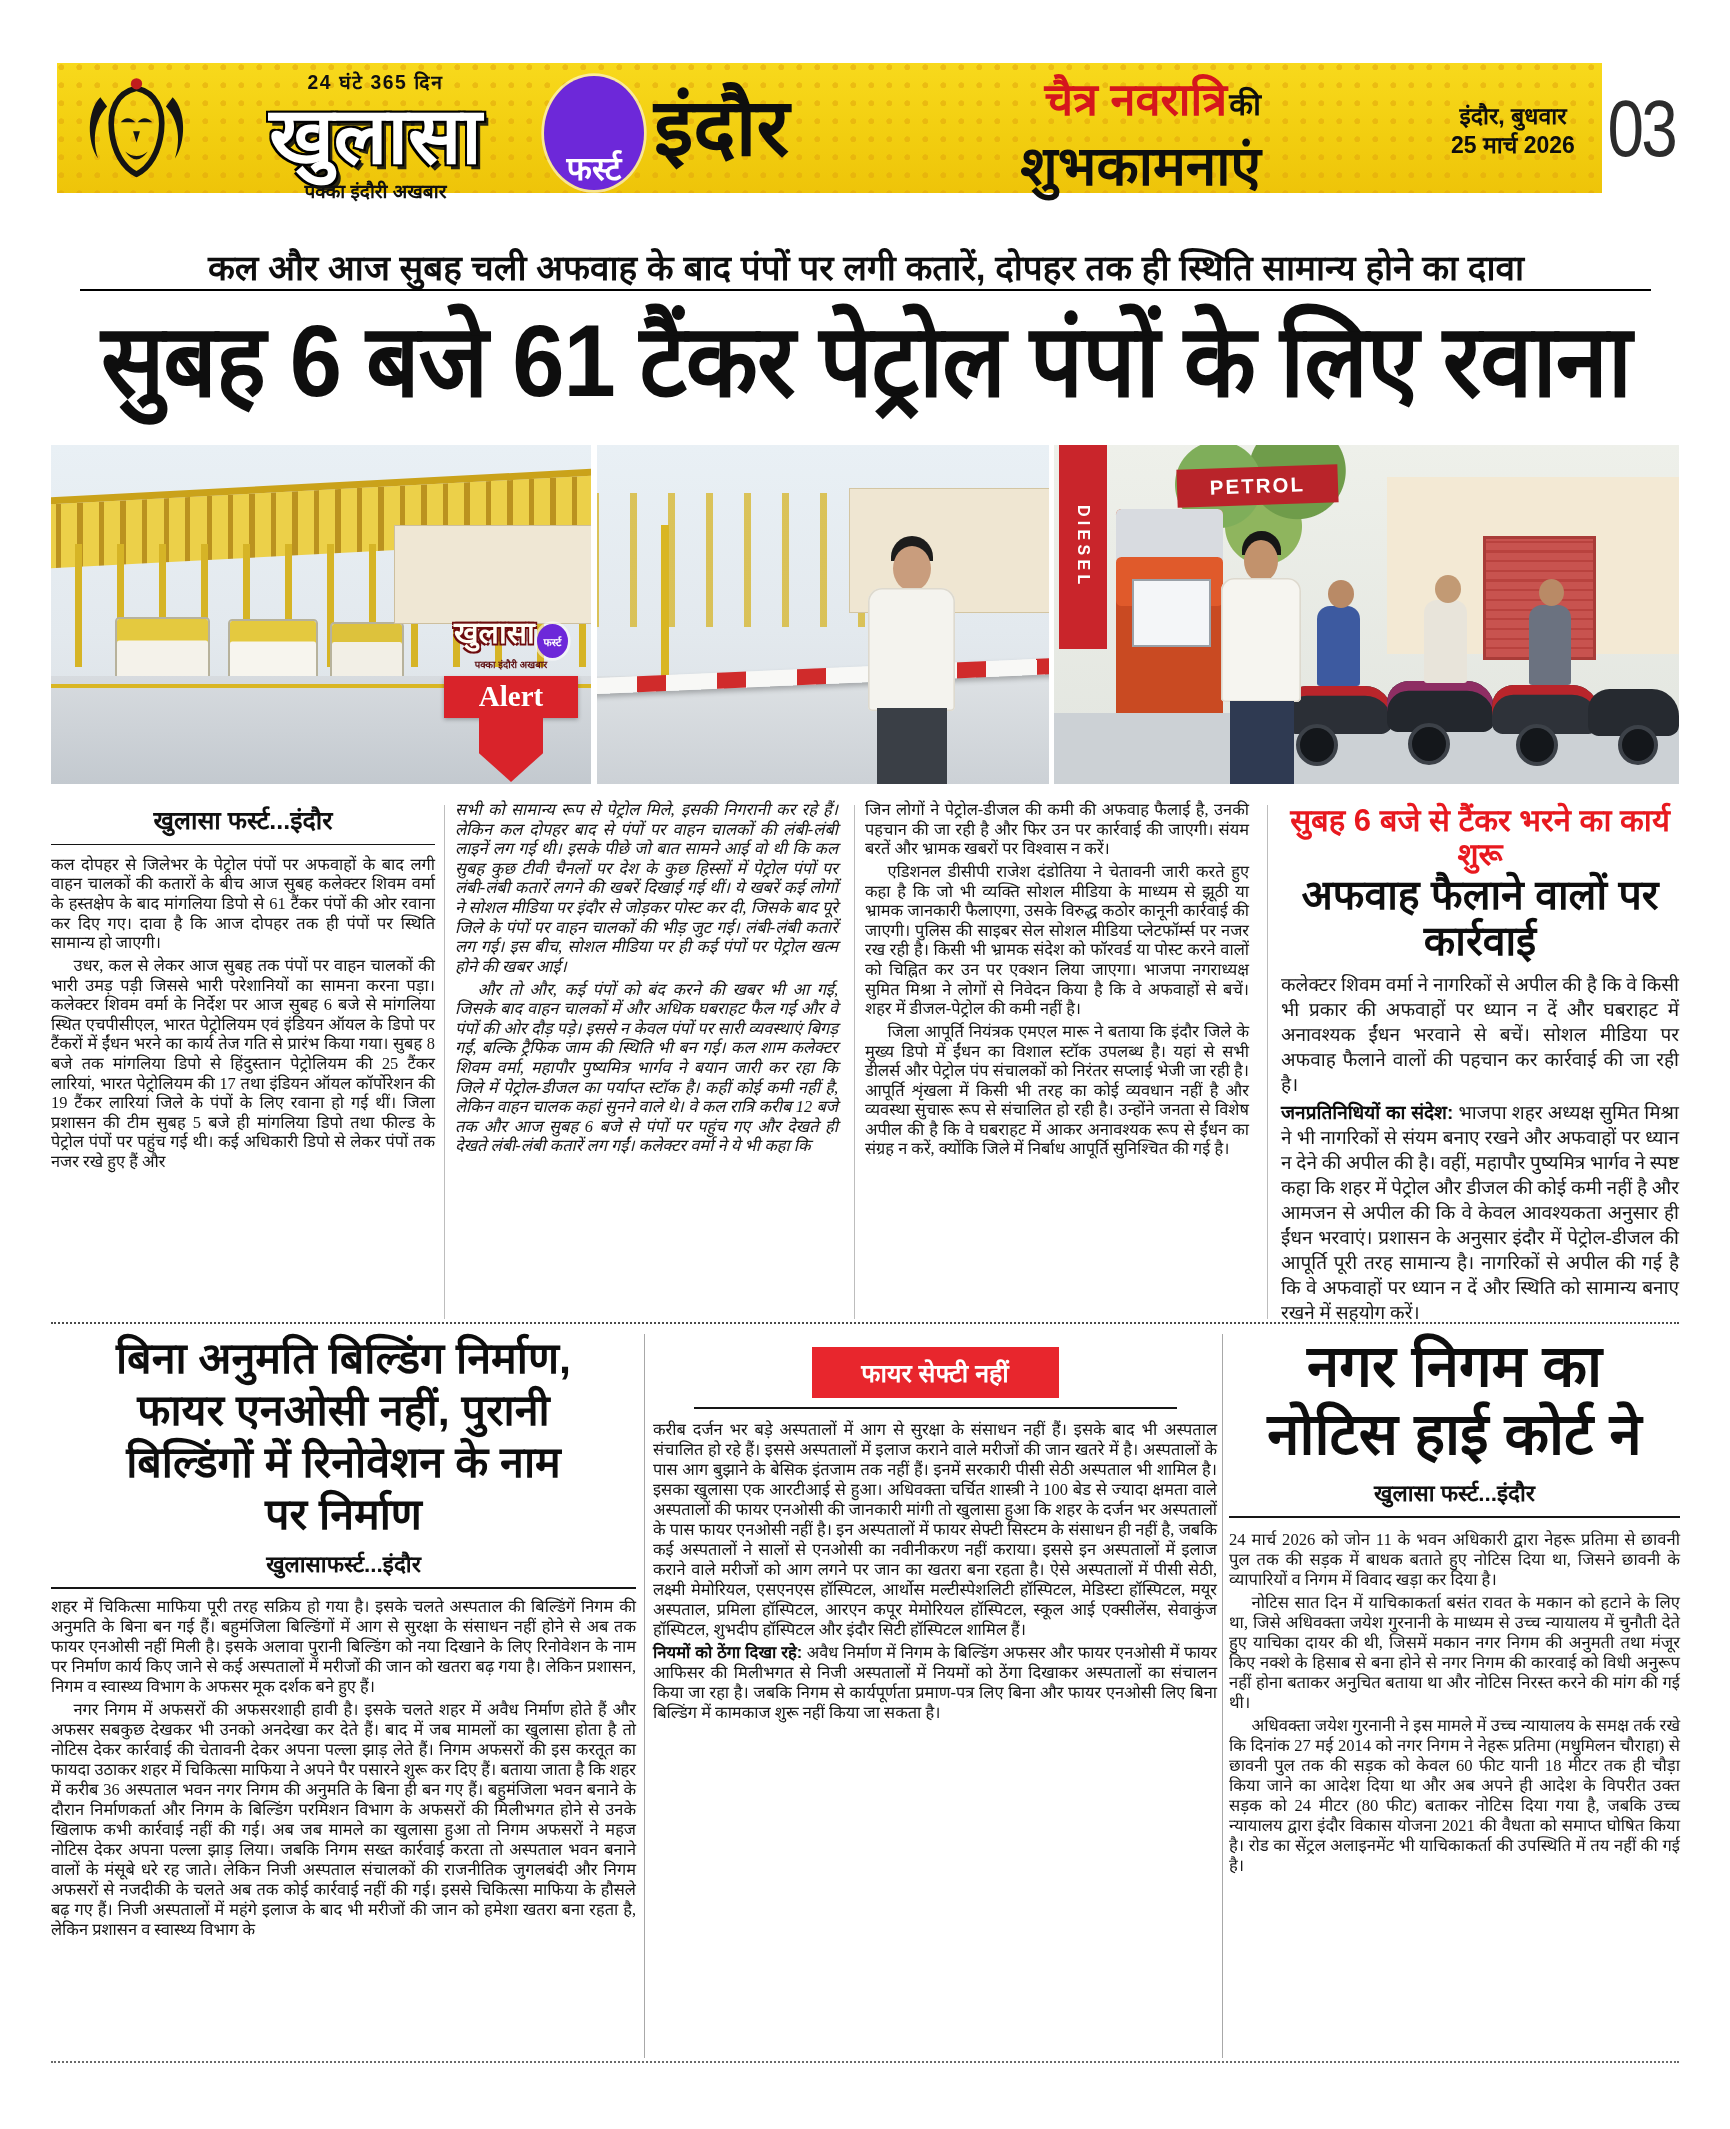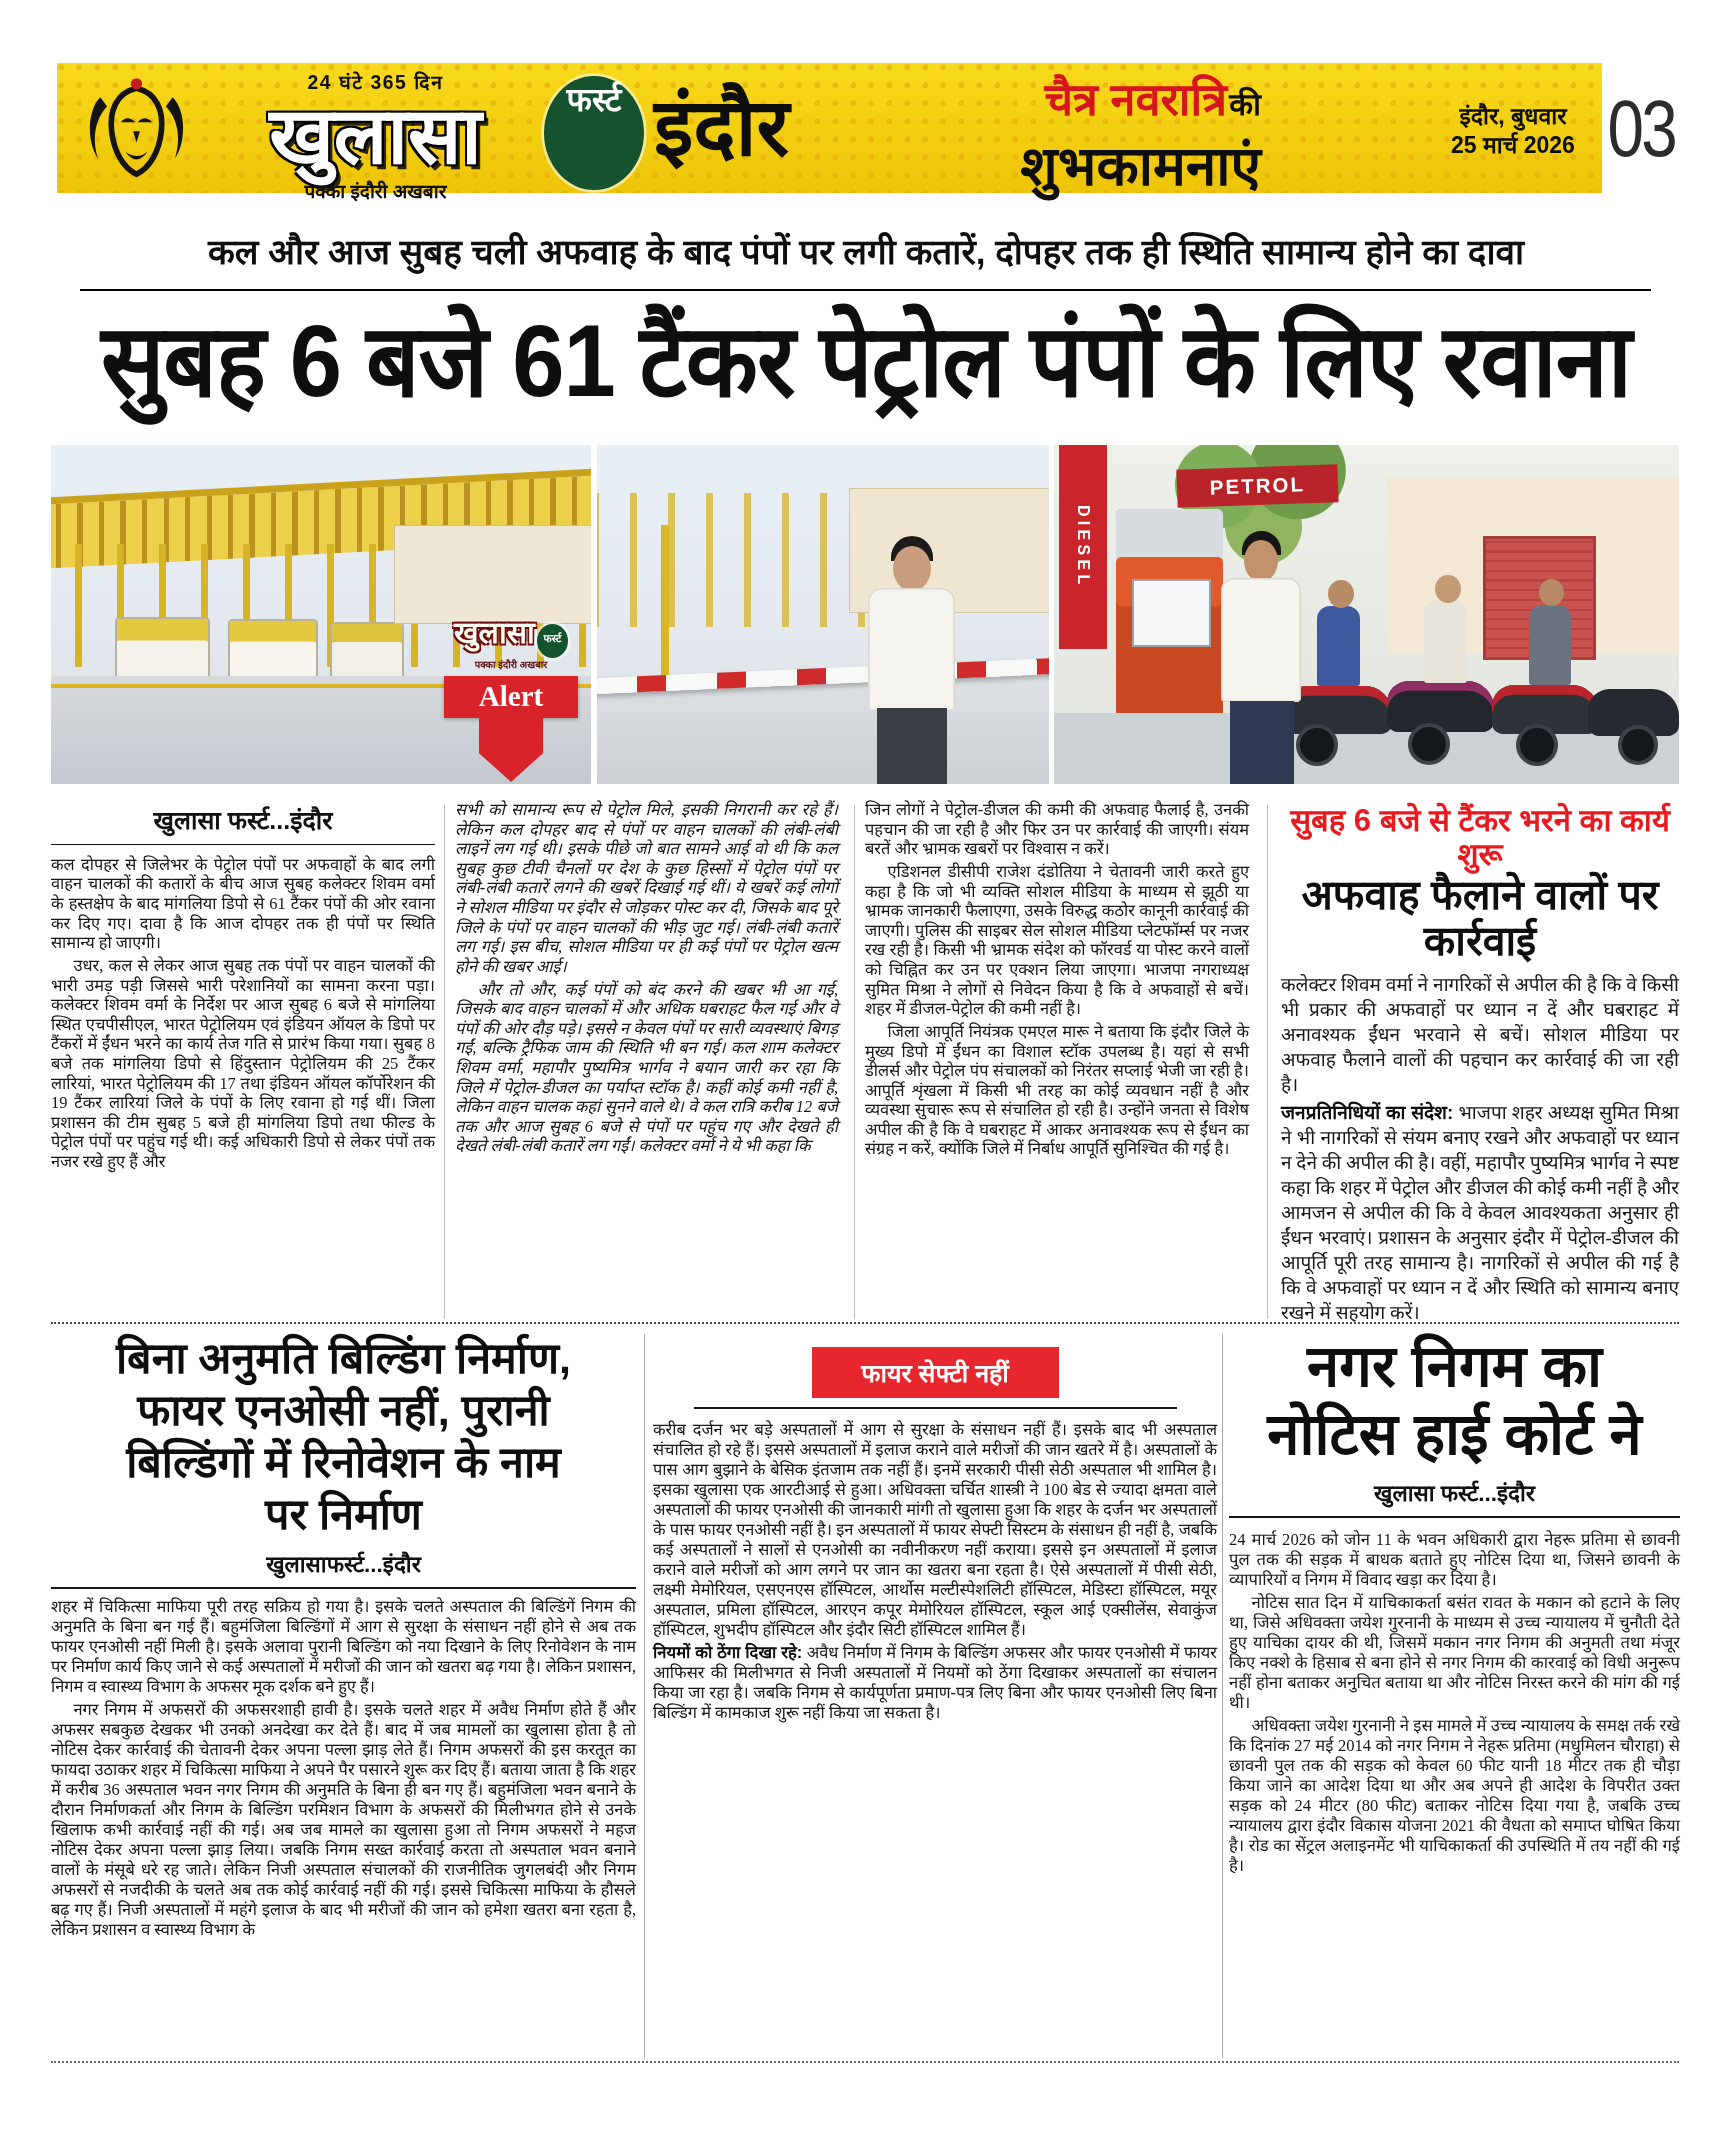--- a/index.html
+++ b/index.html
@@ -10,22 +10,22 @@
   .byline{font-family:"Liberation Sans",sans-serif;font-weight:800;color:#111;text-align:center;}
   .body-txt{text-align:justify;color:#161616;}
   .body-txt p{margin:0 0 3.2px 0;}
   .body-txt p.ind{text-indent:22.5px;}
   .vrule{width:1.1px;background:#bdbdbd;}
   .masthead{background:
      radial-gradient(circle at 4.3px 4.3px, rgba(226,166,12,.55) 2.7px, rgba(226,166,12,0) 3.2px),
      linear-gradient(180deg,#f8d91c 0%,#f2ce10 55%,#eec409 100%);
      background-size:18px 18px,100% 100%;}
   .outline-white{color:#fff;text-shadow:-2.1px -2.1px 0 #000,2.1px -2.1px 0 #000,-2.1px 2.1px 0 #000,2.1px 2.1px 0 #000,4.3px 4.8px 0 rgba(20,20,20,.9);}
-  .badge-circle{background:#14532d;border-radius:50%;color:#fff;display:flex;align-items:flex-start;justify-content:center;
-     font-family:Liberation Mono, monospace;font-weight:900;box-shadow:0 0 0 2.7px rgba(255,255,255,.55);}
+  .badge-circle{background:#6d28d9;border-radius:50%;color:#fff;display:flex;align-items:flex-end;justify-content:center;
+     font-family:Liberation Serif, serif;font-weight:900;box-shadow:0 0 0 2.7px rgba(255,255,255,.55);}
   .red-badge{background:#e8262d;color:#fff;font-family:"Liberation Sans",sans-serif;font-weight:800;text-align:center;}
   .dotted-rule{border-top:2.7px dotted #4a4a4a;height:0;}
   .photo{overflow:hidden;background:#e7edf2;}
   .sky{position:absolute;inset:0;background:linear-gradient(180deg,#e9f0f5 0%,#e3e9ee 55%,#d9dee2 100%);}
 </style>
 </head>
 <body>
 
 <div class="page">
 
@@ -66,21 +66,21 @@
 
   <div class="abs hl" style="left:1427px;top:102px;width:172px;text-align:center;">
     <div style="font-size:23px;line-height:29px;">इंदौर, बुधवार</div>
     <div style="font-size:23px;line-height:29px;">25 मार्च 2026</div>
   </div>
 
   <div class="abs" style="left:1604px;top:71px;width:75px;height:115px;background:#fff;display:flex;align-items:center;justify-content:center;">
     <span style="font-family:'Liberation Sans',sans-serif;font-weight:300;font-size:80px;color:#2c2c2c;transform:scaleX(.82);letter-spacing:-3.2px;">03</span>
   </div>
 
-  <div class="abs hl" style="left:80px;top:230px;width:1572px;text-align:center;font-size:35px;line-height:43px;">कल और आज सुबह चली अफवाह के बाद पंपों पर लगी कतारें, दोपहर तक ही स्थिति सामान्य होने का दावा</div>
+  <div class="abs hl" style="left:80px;top:246px;width:1572px;text-align:center;font-size:35px;line-height:43px;">कल और आज सुबह चली अफवाह के बाद पंपों पर लगी कतारें, दोपहर तक ही स्थिति सामान्य होने का दावा</div>
   <div class="abs" style="left:80px;top:289px;width:1571px;height:2.1px;background:#000;"></div>
 
   <div class="abs hl" style="left:59px;top:300px;width:1614px;text-align:center;font-size:94px;line-height:113px;letter-spacing:-1.1px;transform:scaleY(1.08);transform-origin:top;">सुबह 6 बजे 61 टैंकर पेट्रोल पंपों के लिए रवाना</div>
 
   <div class="abs photo" style="left:51px;top:445px;width:540px;height:339px;">
     <div class="sky"></div>
     <div class="abs" style="left:-10.7px;top:38px;width:562px;height:64px;
          background:repeating-linear-gradient(90deg,#ecd049 0 16px,#bb921f 16px 21.5px);transform:skewY(-3deg);border-top:7.5px solid #caa21a;"></div>
     <div class="abs" style="left:-10.7px;top:99px;width:562px;height:123px;
          background:repeating-linear-gradient(90deg,rgba(0,0,0,0) 0 35px,#d6b426 35px 42px);"></div>

